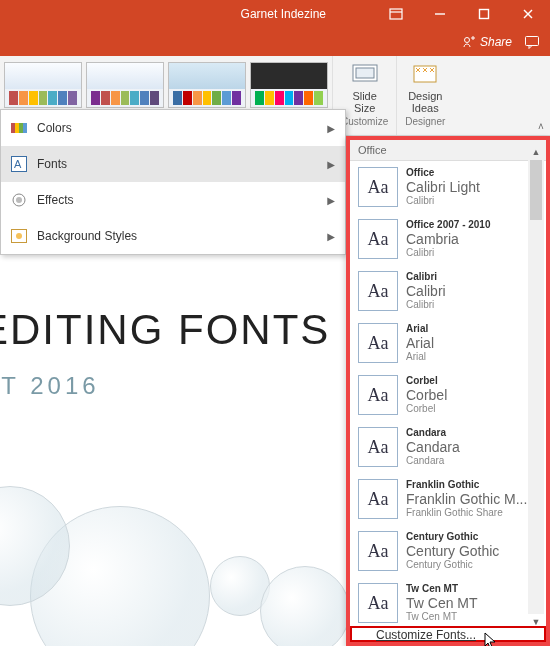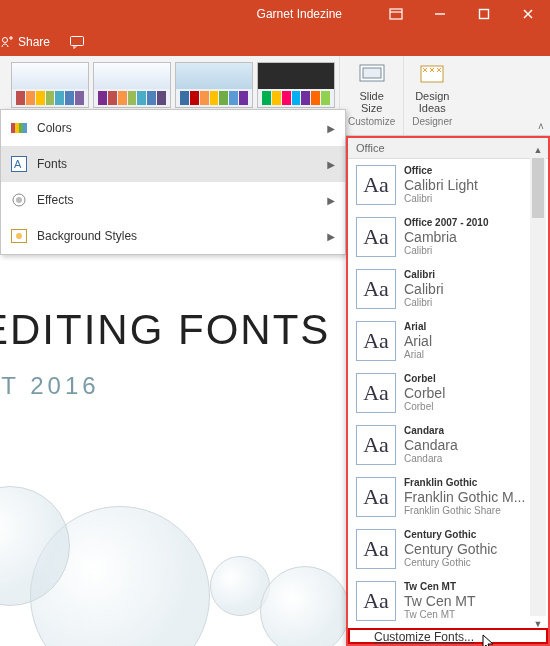--- a/index.html
+++ b/index.html
@@ -1,31 +1,31 @@
 <!DOCTYPE html>
 <html><head>
 <meta charset="utf-8">
 <style>
   * { box-sizing: border-box; margin: 0; padding: 0; font-family: "Segoe UI", Arial, sans-serif; }
   body { width: 550px; height: 646px; background: #f3f3f3; overflow: hidden; position: relative; }
 
   
   .titlebar { height: 28px; background: #d24625; display: flex; align-items: center; color: #fff; font-size: 12px; }
   .titlebar .spacer-left { flex: 1; }
-  .titlebar .app-title { margin-right: 32px; }
+  .titlebar .app-title { margin-right: 48px; }
   .winbtns { display: flex; align-items: center; gap: 0; }
   .winbtn { width: 44px; height: 28px; display: flex; align-items: center; justify-content: center; font-size: 12px; }
   .winbtn svg { stroke: #fff; fill: none; }
 
   
-  .subbar { height: 28px; background: #d24625; display: flex; align-items: center; justify-content: flex-start; color: #fff; font-size: 12px; padding-right: 10px; gap: 19px; }
+  .subbar { height: 28px; background: #d24625; display: flex; align-items: center; justify-content: flex-end; color: #fff; font-size: 12px; padding-right: 10px; gap: 12px; font-style: italic; }
   .sharegrp { display: flex; align-items: center; gap: 4px; }
 
   
-  .ribbon { height: 80px; background: #f3f3f3; border-bottom: 1px solid #d4d4d4; display: flex; position: relative; margin-left: 7px; }
+  .ribbon { height: 80px; background: #f3f3f3; border-bottom: 1px solid #d4d4d4; display: flex; position: relative; }
   .variants { display: flex; padding: 6px 4px 12px 4px; gap: 4px; border-right: 1px solid #e0e0e0; }
   .variant { width: 78px; height: 46px; border: 1px solid #c0c0c0; background: #eef2f7; position: relative; overflow: hidden; }
   .variant .vtop { height: 26px; background: linear-gradient(#fafcff,#dde8f4); }
   .variant .vbar { height: 14px; display: flex; margin: 2px 4px; gap: 1px; }
   .variant .vbar span { flex: 1; }
   .variant.dark .vtop { background:#2b2b2b; }
 
   .rgroup { display: flex; flex-direction: column; align-items: center; padding: 4px 8px 0 8px; border-right: 1px solid #e0e0e0; }
   .rgroup-row { display: flex; gap: 12px; }
   .rbtn { display: flex; flex-direction: column; align-items: center; gap: 2px; font-size: 11px; color: #444; }
@@ -40,25 +40,25 @@
   .ctxitem .arrow { margin-left: auto; color:#666; font-size:10px; }
   .ctxicon { width:16px; height:16px; display:flex; align-items:center; justify-content:center; }
 
   
   .canvas { position: absolute; left:0; top: 215px; right: 200px; bottom:0; background:#fff; border-top: 1px dotted #bbb; padding-top: 90px; }
   .slide-title { font-family: "Century Gothic", Arial, sans-serif; font-size: 42px; letter-spacing: 2px; color:#222; margin-left: -20px; white-space: nowrap; }
   .slide-sub { font-family: "Century Gothic", Arial, sans-serif; font-size: 24px; color:#7a9aa6; letter-spacing: 4px; margin-left: -20px; margin-top: 18px; white-space: nowrap; }
   .bubble { position:absolute; border:1px solid #cfd8dd; border-radius:50%; background: radial-gradient(circle at 35% 35%, rgba(255,255,255,0.9), rgba(210,225,232,0.5) 60%, rgba(180,200,210,0.3)); }
 
   
-  .fontpanel { position: absolute; right: 0; top: 136px; width: 204px; bottom: 0; background:#fff; border:2px solid #ef4444; box-shadow: -2px 2px 5px rgba(0,0,0,0.15); z-index:10; display:flex; flex-direction:column;}
+  .fontpanel { position: absolute; right: 0; top: 136px; width: 204px; bottom: 0; background:#fff; border:4px solid #ef4444; box-shadow: -2px 2px 5px rgba(0,0,0,0.15); z-index:10; display:flex; flex-direction:column;}
   .fontpanel-head { font-size:11px; color:#666; background:#f1f1f1; border-bottom:1px solid #ddd; padding:4px 8px; }
   .fontlist { flex:1; overflow:hidden; }
   .fontrow { display:flex; align-items:center; gap:8px; padding:6px 8px; }
-  .fontthumb { width:40px; height:40px; border:1px solid #9bb3cc; display:flex; align-items:center; justify-content:center; font-size:22px; font-family: Georgia, serif; color:#334; }
+  .fontthumb { width:40px; height:40px; border:1px solid #9bb3cc; display:flex; align-items:center; justify-content:center; font-size:18px; font-family: Georgia, serif; color:#334; }
   .fontmeta { display:flex; flex-direction:column; line-height:1.15; }
   .fontmeta .name { font-size:10px; color:#333; font-weight:bold; }
   .fontmeta .head { font-size:14px; color:#666; }
   .fontmeta .body { font-size:10px; color:#888; }
   .scroll-ind { position:absolute; right:2px; top: 20px; bottom: 28px; width: 16px; background: #f1f1f1; }
   .scroll-thumb { position:absolute; left:2px; right:2px; top:0; height:60px; background:#cdcdcd; }
   .scroll-ar { position:absolute; left:0; right:0; height:16px; display:flex;align-items:center;justify-content:center; color:#666;font-size:9px;}
   .customize { height:16px; border:2px solid #d40000; display:flex; align-items:flex-start; padding-left: 24px; font-size:12px; text-decoration: underline; color:#333; position: relative; }
   .cursor { position:absolute; left: 132px; top: 4px; }
 </style>

